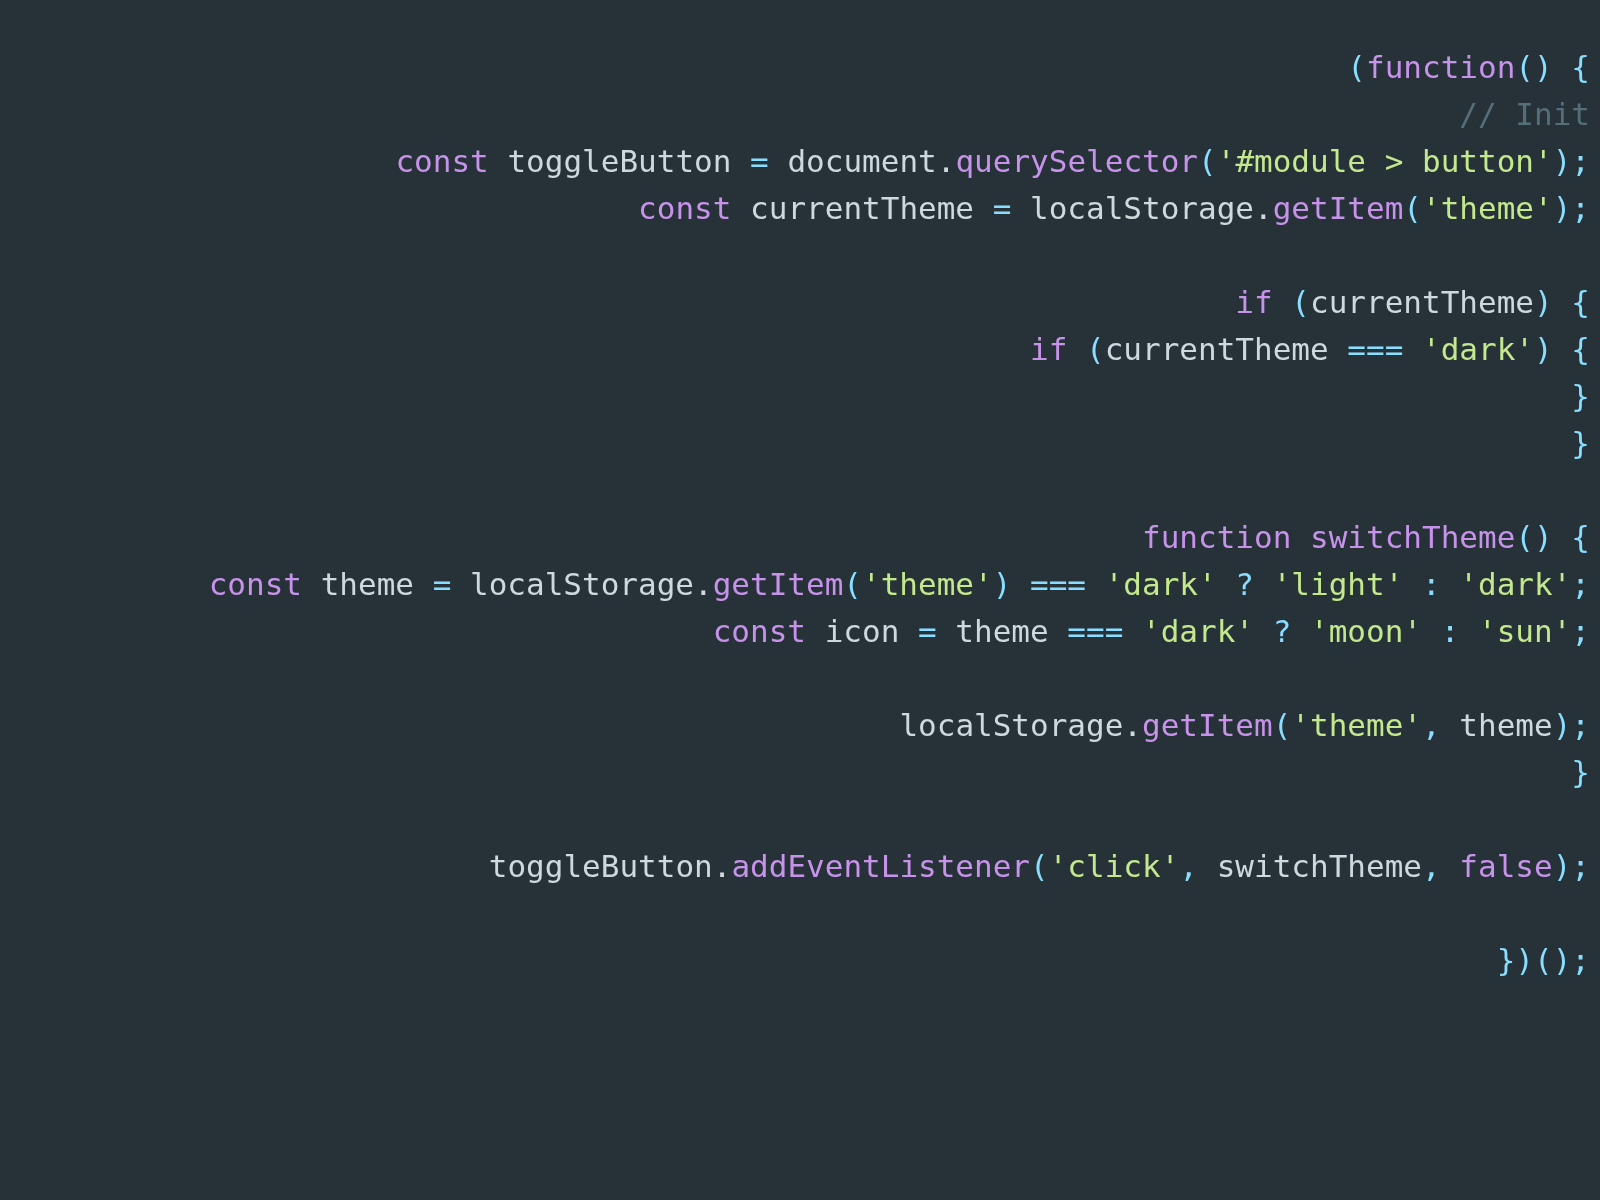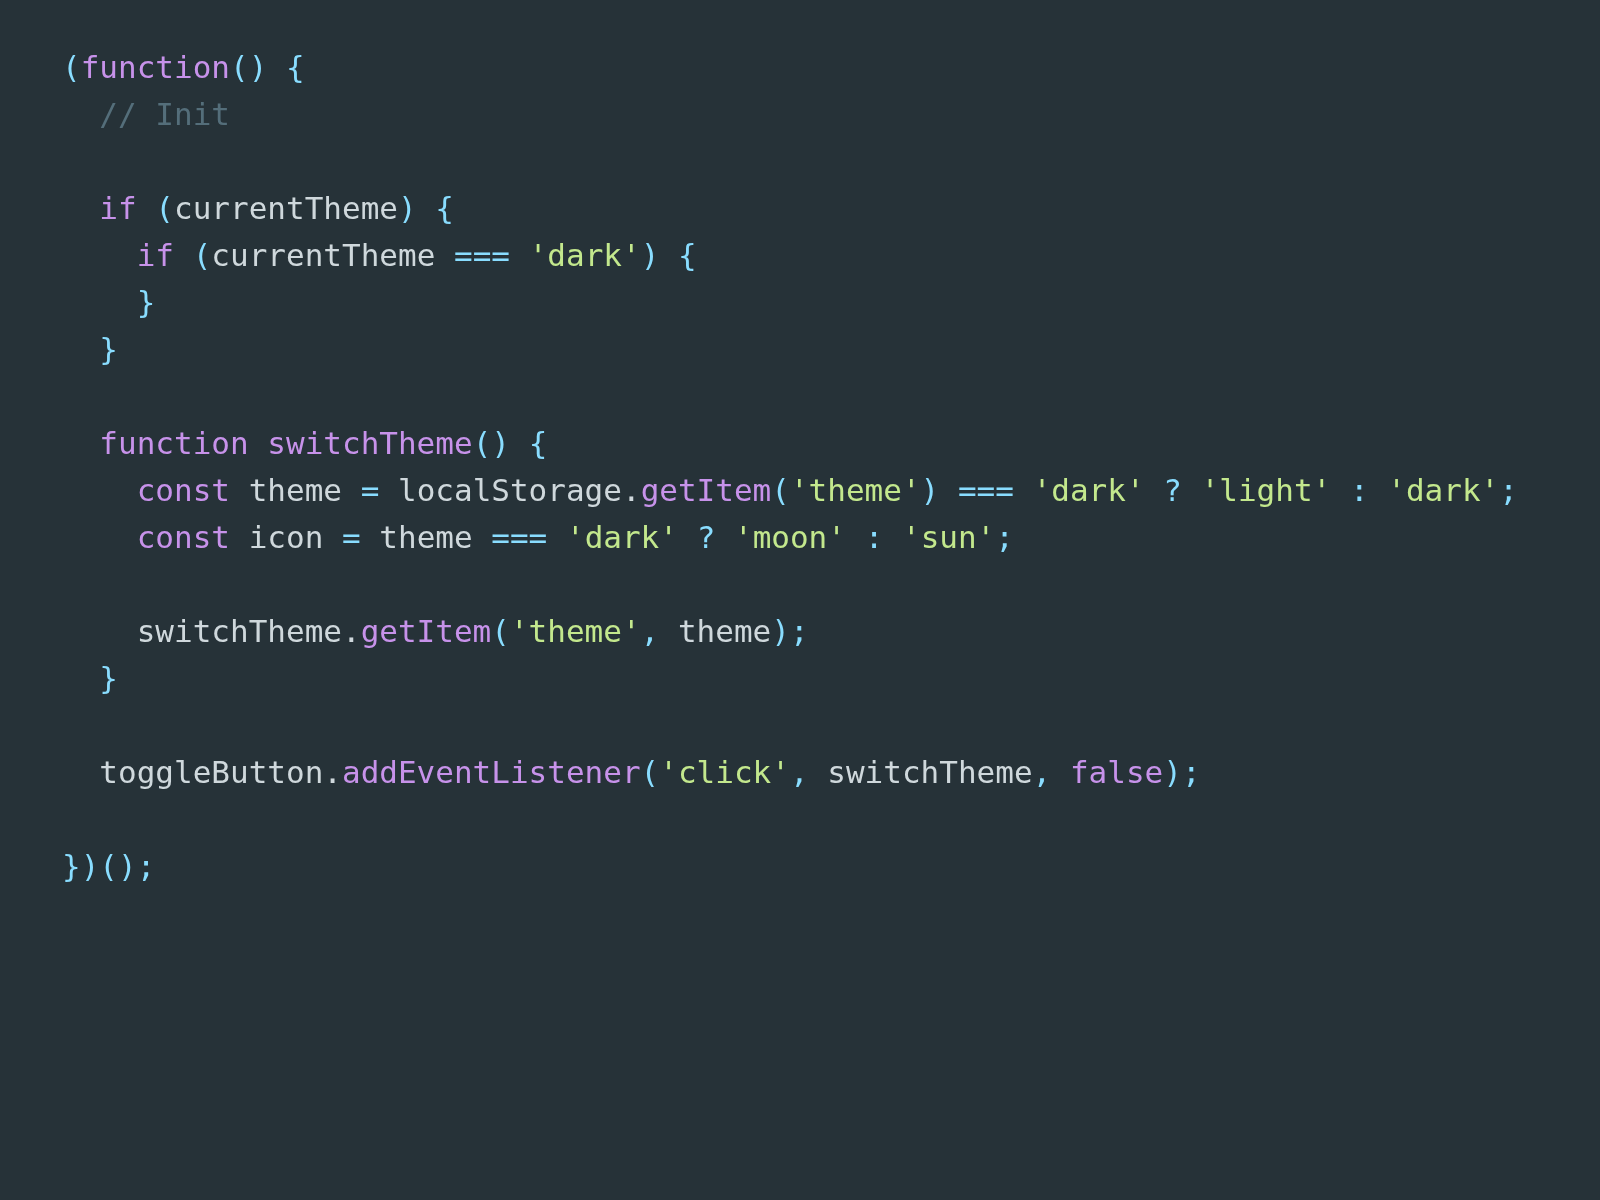--- a/index.html
+++ b/index.html
@@ -11,21 +11,22 @@
     width: 1600px;
     height: 1200px;
     overflow: hidden;
     font-family: "DejaVu Sans Mono", monospace;
   }
   #code-surface {
     width: 1600px;
     height: 1200px;
     background: #263238;
     box-sizing: border-box;
-    padding: 44px 0 0 62px;
+    padding: 44px 10px 0 62px;
+    text-align: right;
   }
   .code-line {
     height: 47px;
     line-height: 47px;
     font-size: 31px;
     letter-spacing: 0px;
     white-space: pre;
     color: #c7ccd4;
   }
   .code-line.blank { color: transparent; }
@@ -38,30 +39,32 @@
   .t-str      { color: #c3e88d; }   
   .t-comment  { color: #546e7a; }
 </style>
 </head>
 <body>
 
 <div id="code-surface">
   <div id="code-block">
       <div class="code-line"><span class="t-plain"></span><span class="t-punct">(</span><span class="t-kw">function</span><span class="t-punct">()</span><span class="t-plain"> </span><span class="t-punct">{</span></div>
       <div class="code-line"><span class="t-plain">  </span><span class="t-comment">// Init</span></div>
+      <div class="code-line"><span class="t-plain">  </span><span class="t-kw">const</span><span class="t-plain"> toggleButton </span><span class="t-punct">=</span><span class="t-plain"> document</span><span class="t-plain">.</span><span class="t-fn">querySelector</span><span class="t-punct">(</span><span class="t-str">'#module &gt; button'</span><span class="t-punct">);</span></div>
+      <div class="code-line"><span class="t-plain">  </span><span class="t-kw">const</span><span class="t-plain"> currentTheme </span><span class="t-punct">=</span><span class="t-plain"> localStorage</span><span class="t-plain">.</span><span class="t-fn">getItem</span><span class="t-punct">(</span><span class="t-str">'theme'</span><span class="t-punct">);</span></div>
       <div class="code-line blank">&nbsp;</div>
       <div class="code-line"><span class="t-plain">  </span><span class="t-kw">if</span><span class="t-plain"> </span><span class="t-punct">(</span><span class="t-plain">currentTheme</span><span class="t-punct">)</span><span class="t-plain"> </span><span class="t-punct">{</span></div>
       <div class="code-line"><span class="t-plain">    </span><span class="t-kw">if</span><span class="t-plain"> </span><span class="t-punct">(</span><span class="t-plain">currentTheme </span><span class="t-punct">===</span><span class="t-plain"> </span><span class="t-str">'dark'</span><span class="t-punct">)</span><span class="t-plain"> </span><span class="t-punct">{</span></div>
       <div class="code-line"><span class="t-plain">    </span><span class="t-punct">}</span></div>
       <div class="code-line"><span class="t-plain">  </span><span class="t-punct">}</span></div>
       <div class="code-line blank">&nbsp;</div>
       <div class="code-line"><span class="t-plain">  </span><span class="t-kw">function</span><span class="t-plain"> </span><span class="t-fn">switchTheme</span><span class="t-punct">()</span><span class="t-plain"> </span><span class="t-punct">{</span></div>
       <div class="code-line"><span class="t-plain">    </span><span class="t-kw">const</span><span class="t-plain"> theme </span><span class="t-punct">=</span><span class="t-plain"> localStorage</span><span class="t-plain">.</span><span class="t-fn">getItem</span><span class="t-punct">(</span><span class="t-str">'theme'</span><span class="t-punct">)</span><span class="t-plain"> </span><span class="t-punct">===</span><span class="t-plain"> </span><span class="t-str">'dark'</span><span class="t-plain"> </span><span class="t-punct">?</span><span class="t-plain"> </span><span class="t-str">'light'</span><span class="t-plain"> </span><span class="t-punct">:</span><span class="t-plain"> </span><span class="t-str">'dark'</span><span class="t-punct">;</span></div>
       <div class="code-line"><span class="t-plain">    </span><span class="t-kw">const</span><span class="t-plain"> icon </span><span class="t-punct">=</span><span class="t-plain"> theme </span><span class="t-punct">===</span><span class="t-plain"> </span><span class="t-str">'dark'</span><span class="t-plain"> </span><span class="t-punct">?</span><span class="t-plain"> </span><span class="t-str">'moon'</span><span class="t-plain"> </span><span class="t-punct">:</span><span class="t-plain"> </span><span class="t-str">'sun'</span><span class="t-punct">;</span></div>
       <div class="code-line blank">&nbsp;</div>
-      <div class="code-line"><span class="t-plain">    </span><span class="t-plain">switchTheme.</span><span class="t-fn">getItem</span><span class="t-punct">(</span><span class="t-str">'theme'</span><span class="t-punct">,</span><span class="t-plain"> theme</span><span class="t-punct">);</span></div>
+      <div class="code-line"><span class="t-plain">    </span><span class="t-plain">localStorage.</span><span class="t-fn">getItem</span><span class="t-punct">(</span><span class="t-str">'theme'</span><span class="t-punct">,</span><span class="t-plain"> theme</span><span class="t-punct">);</span></div>
       <div class="code-line"><span class="t-plain">  </span><span class="t-punct">}</span></div>
       <div class="code-line blank">&nbsp;</div>
       <div class="code-line"><span class="t-plain">  </span><span class="t-plain">toggleButton.</span><span class="t-fn">addEventListener</span><span class="t-punct">(</span><span class="t-str">'click'</span><span class="t-punct">,</span><span class="t-plain"> switchTheme</span><span class="t-punct">,</span><span class="t-plain"> </span><span class="t-kw">false</span><span class="t-punct">);</span></div>
       <div class="code-line blank">&nbsp;</div>
       <div class="code-line"><span class="t-plain"></span><span class="t-punct">})();</span></div>
     </div>
 </div>
 
 </body></html>

